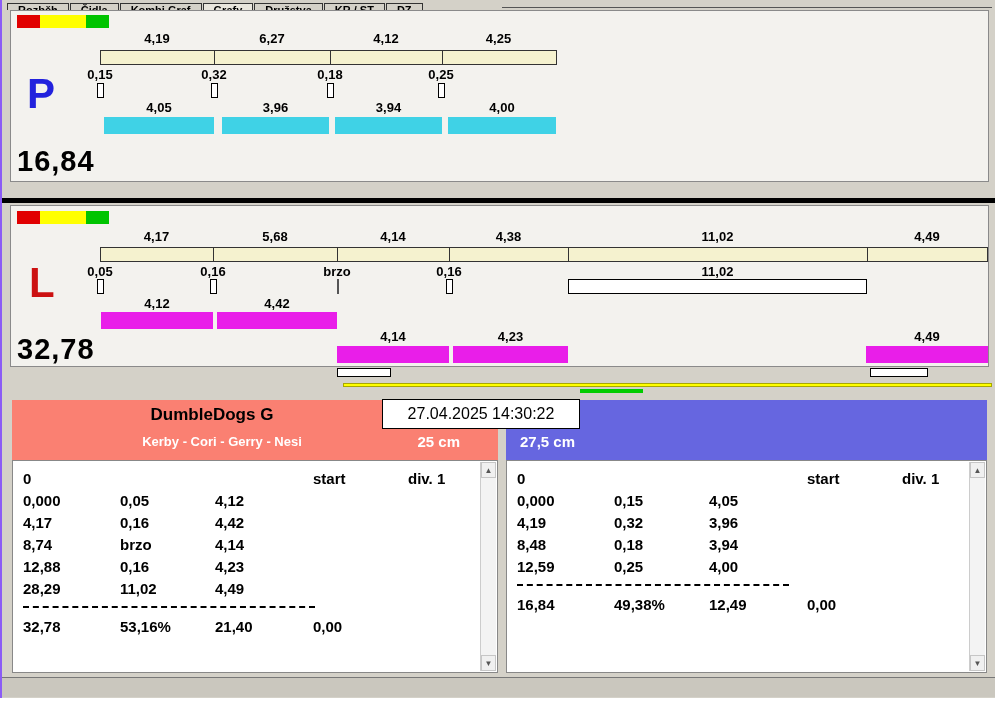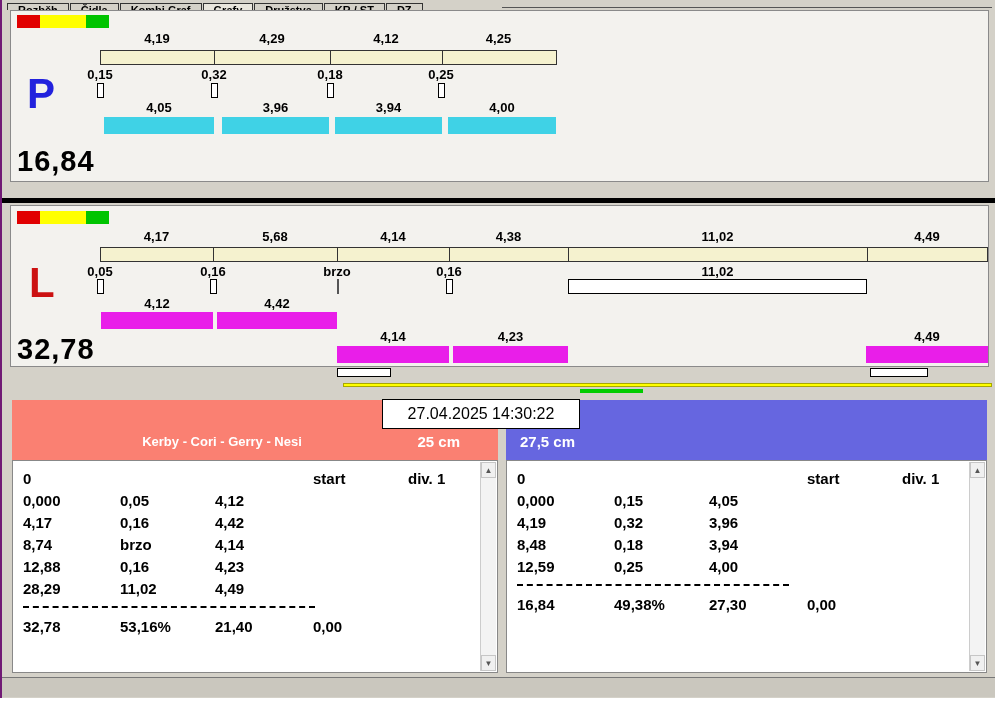--- a/index.html
+++ b/index.html
@@ -1,20 +1,20 @@
 <!DOCTYPE html>
 <html><head>
 <meta charset="utf-8">
 <style>
   * { margin:0; padding:0; box-sizing:border-box; }
   html,body { width:995px; height:716px; overflow:hidden; }
   body { font-family:"Liberation Sans", sans-serif; background:#ffffff; position:relative; color:#000; }
 
   .app { position:absolute; left:0; top:0; width:995px; height:698px; background:#d4d1c8;
-         border-left:2px solid #701a75; overflow:hidden; }
+         border-left:2px solid #8b5cf6; overflow:hidden; }
 
   
   .tabbar { position:absolute; left:5px; top:0; height:10px; overflow:hidden; white-space:nowrap; z-index:3; }
   .tab { display:inline-block; margin-top:-4px; height:14px; line-height:12px; padding:0 10px;
          font-size:11px; font-weight:bold; background:#d4d1c8; border:1px solid #333; border-bottom:none;
          margin-right:1px; }
   .tab.active { background:#e9e6dd; }
   .tabline { position:absolute; top:7px; left:500px; width:490px; height:1px; background:#555; }
 
   
@@ -99,21 +99,21 @@
 
   <div class="graph-panel panel-P">
     <div class="lights">
         <div class="light" style="background: rgb(225, 0, 0);"></div>
         <div class="light" style="background: rgb(255, 255, 0);"></div>
         <div class="light" style="background: rgb(255, 255, 0);"></div>
         <div class="light" style="background: rgb(0, 196, 0);"></div>
       </div>
     <div class="row seg-labels">
         <div class="num" style="left: 89px; width: 114px;">4,19</div>
-        <div class="num" style="left: 203px; width: 116px;">4,29</div>
+        <div class="num" style="left: 203px; width: 116px;">6,27</div>
         <div class="num" style="left: 319px; width: 112px;">4,12</div>
         <div class="num" style="left: 430px; width: 115px;">4,25</div>
       </div>
     <div class="seg-bar" style="left: 89px; width: 457px;">
         <div class="seg" style="left: 0px; width: 114px;"></div>
         <div class="seg" style="left: 114px; width: 116px;"></div>
         <div class="seg" style="left: 230px; width: 112px;"></div>
         <div class="seg last" style="left: 341px; width: 115px;"></div>
       </div>
     <div class="row gap-labels">
@@ -204,20 +204,21 @@
       </div>
     <div class="panel-total">32,78</div>
   </div>
 
   <div class="mini-box" style="left:335px; top:368px; width:54px;"></div>
   <div class="mini-box" style="left:868px; top:368px; width:58px;"></div>
   <div class="ybar"></div>
   <div class="gbar"></div>
 
   <div class="team-header red" style="background: rgb(250, 128, 114);">
+    <div class="team-name">DumbleDogs G</div>
     <div class="team-members">Kerby - Cori - Gerry - Nesi</div>
     <div class="team-height">25 cm</div>
   </div>
   <div class="team-header blue" style="background: rgb(102, 102, 224);">
     <div class="team-height">27,5 cm</div>
   </div>
 
   <div class="datetime">27.04.2025 14:30:22</div>
 
   <div class="score-table left">
@@ -312,21 +313,21 @@
           <div class="tcell">12,59</div>
           <div class="tcell">0,25</div>
           <div class="tcell">4,00</div>
           <div class="tcell"></div>
           <div class="tcell"></div>
         </div>
         <div class="dashes"></div>
         <div class="trow">
           <div class="tcell">16,84</div>
           <div class="tcell">49,38%</div>
-          <div class="tcell">27,30</div>
+          <div class="tcell">12,49</div>
           <div class="tcell">0,00</div>
           <div class="tcell"></div>
         </div>
       </div>
     <div class="vscroll">
       <div class="varrow up">▲</div>
       <div class="varrow down">▼</div>
     </div>
   </div>
 

